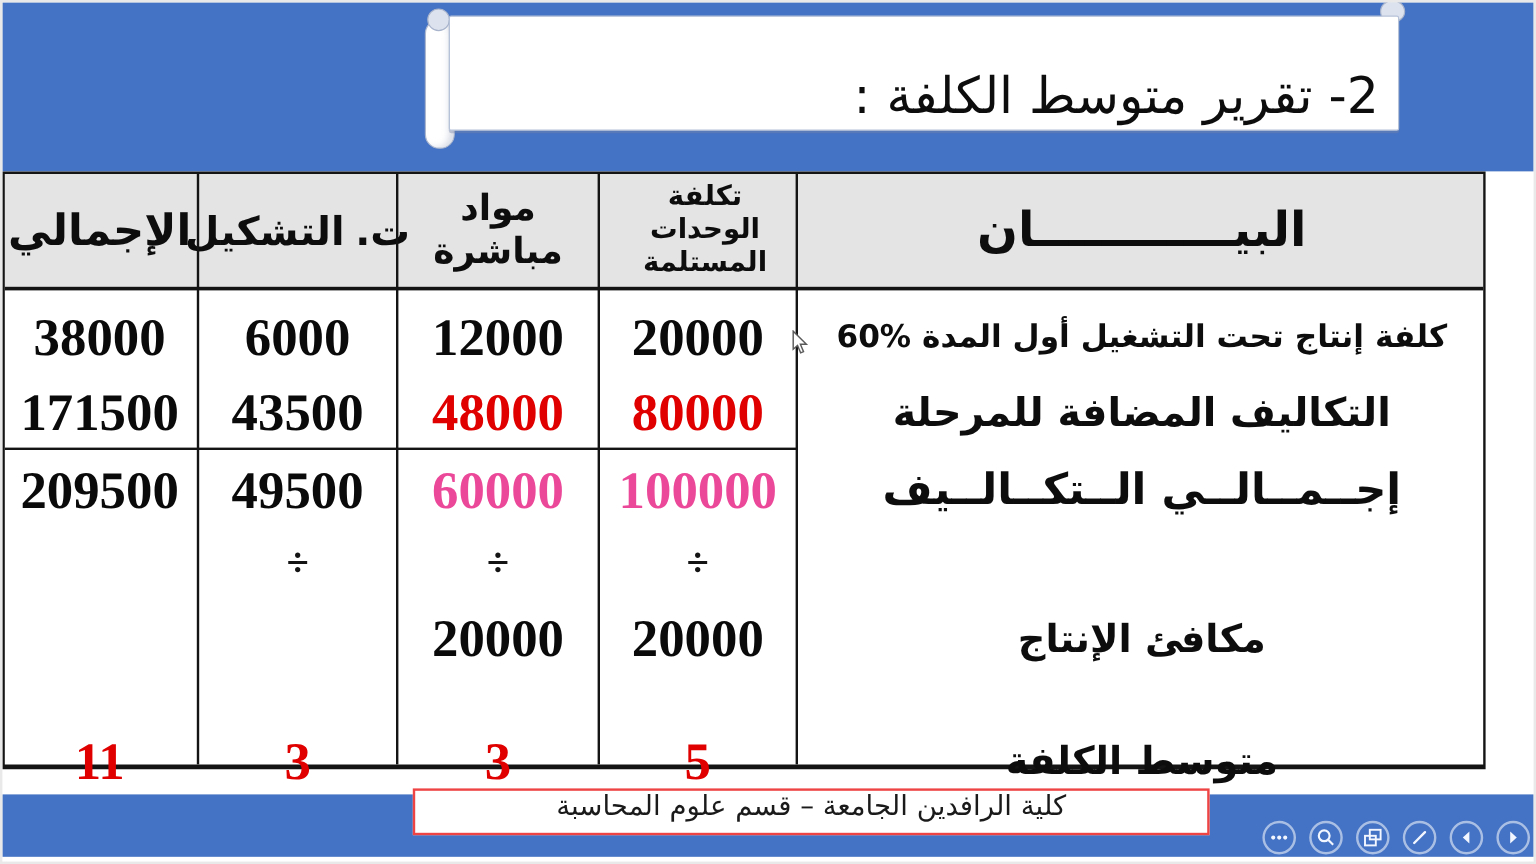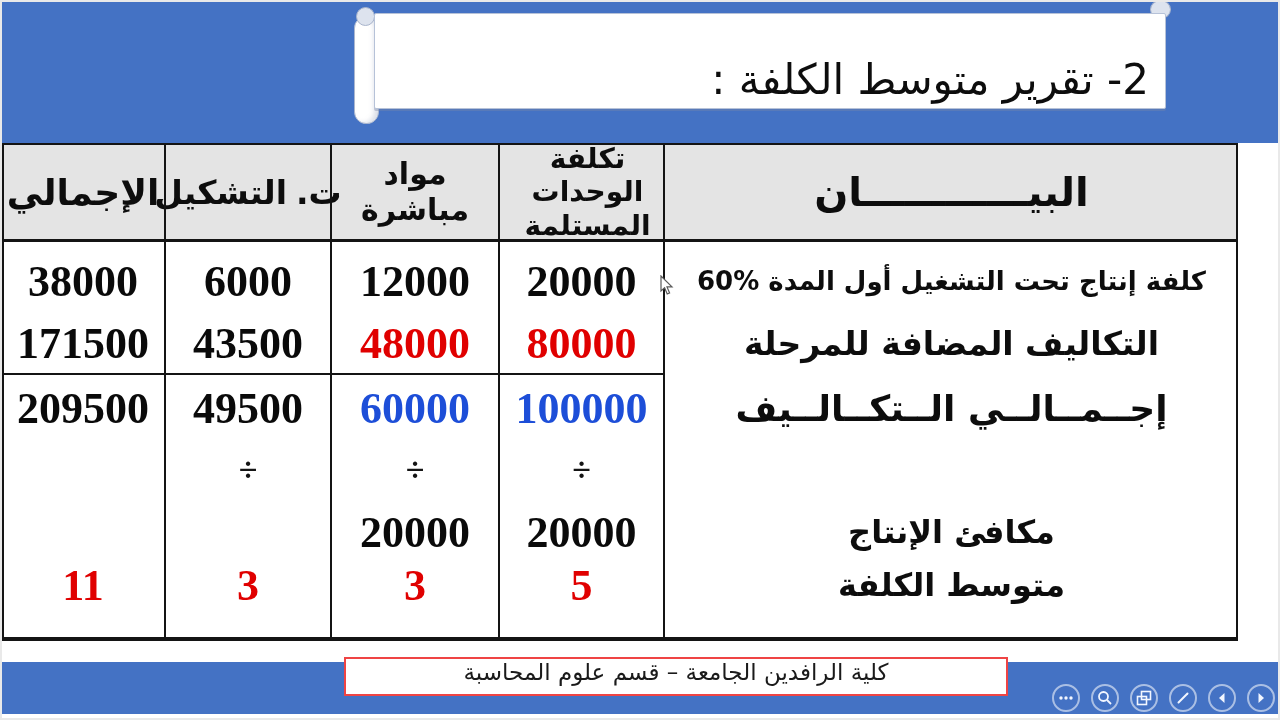--- a/index.html
+++ b/index.html
@@ -37,33 +37,33 @@
   .cell { position:absolute; display:flex; align-items:center; justify-content:center;
           text-align:center; z-index:3; }
   .c-total{left:2px;width:162px} .c-conv{left:166px;width:164px} .c-mat{left:332px;width:166px}
   .c-units{left:500px;width:163px} .c-desc{left:665px;width:573px}
   .r-h  {top:143px;height:98px}
   .r-a1 {top:248px;height:66px}
   .r-a2 {top:312px;height:62px}
   .r-b1 {top:377px;height:62px}
   .r-div{top:441px;height:58px}
   .r-b2 {top:501px;height:62px}
-  .r-b3 {top:549px;height:72px}
+  .r-b3 {top:598px;height:72px}
 
   .hdr { font-weight:bold; color:#0d0d0d; direction:rtl; }
   .hdr-total{font-size:36px} .hdr-desc{font-size:40px}
   .hdr-conv{font-size:33px; gap:9px;}
   .hdr-2line{font-size:30px; white-space:pre-line; line-height:1.2;}
-  .hdr-units{font-size:28px;padding-left:12px;}
+  .hdr-units{font-size:23px;padding-left:12px;}
 
   .num { font-family:"Liberation Serif","DejaVu Serif",serif; font-weight:700;
          font-size:44px; color:#0a0a0a; }
   .divsign { font-family:"Liberation Serif","DejaVu Serif",serif; font-weight:700;
              font-size:34px; color:#141414; }
-  .red{color:#E00000} .purple{color:#1d4ed8}
+  .red{color:#E00000} .purple{color:#ec4899}
 
   .lbl { direction:rtl; font-weight:bold; color:#0d0d0d; white-space:nowrap; }
   .lbl1{font-size:26px} .lbl2{font-size:33px} .lbl3{font-size:36px}
   .lbl4{font-size:32px} .lbl5{font-size:32px}
 
   
   .bottom-bar { position:absolute; left:2px; top:662px; width:1276px; height:52px; background:#4472C4; }
   .footer-box { position:absolute; left:344px; top:657px; width:664px; height:39px; background:#ffffff;
                 border:2px solid #ef4444; display:flex; align-items:flex-start; justify-content:center; z-index:4; }
   .footer-text{ direction:rtl; font-size:23px; color:#1a1a1a; }

